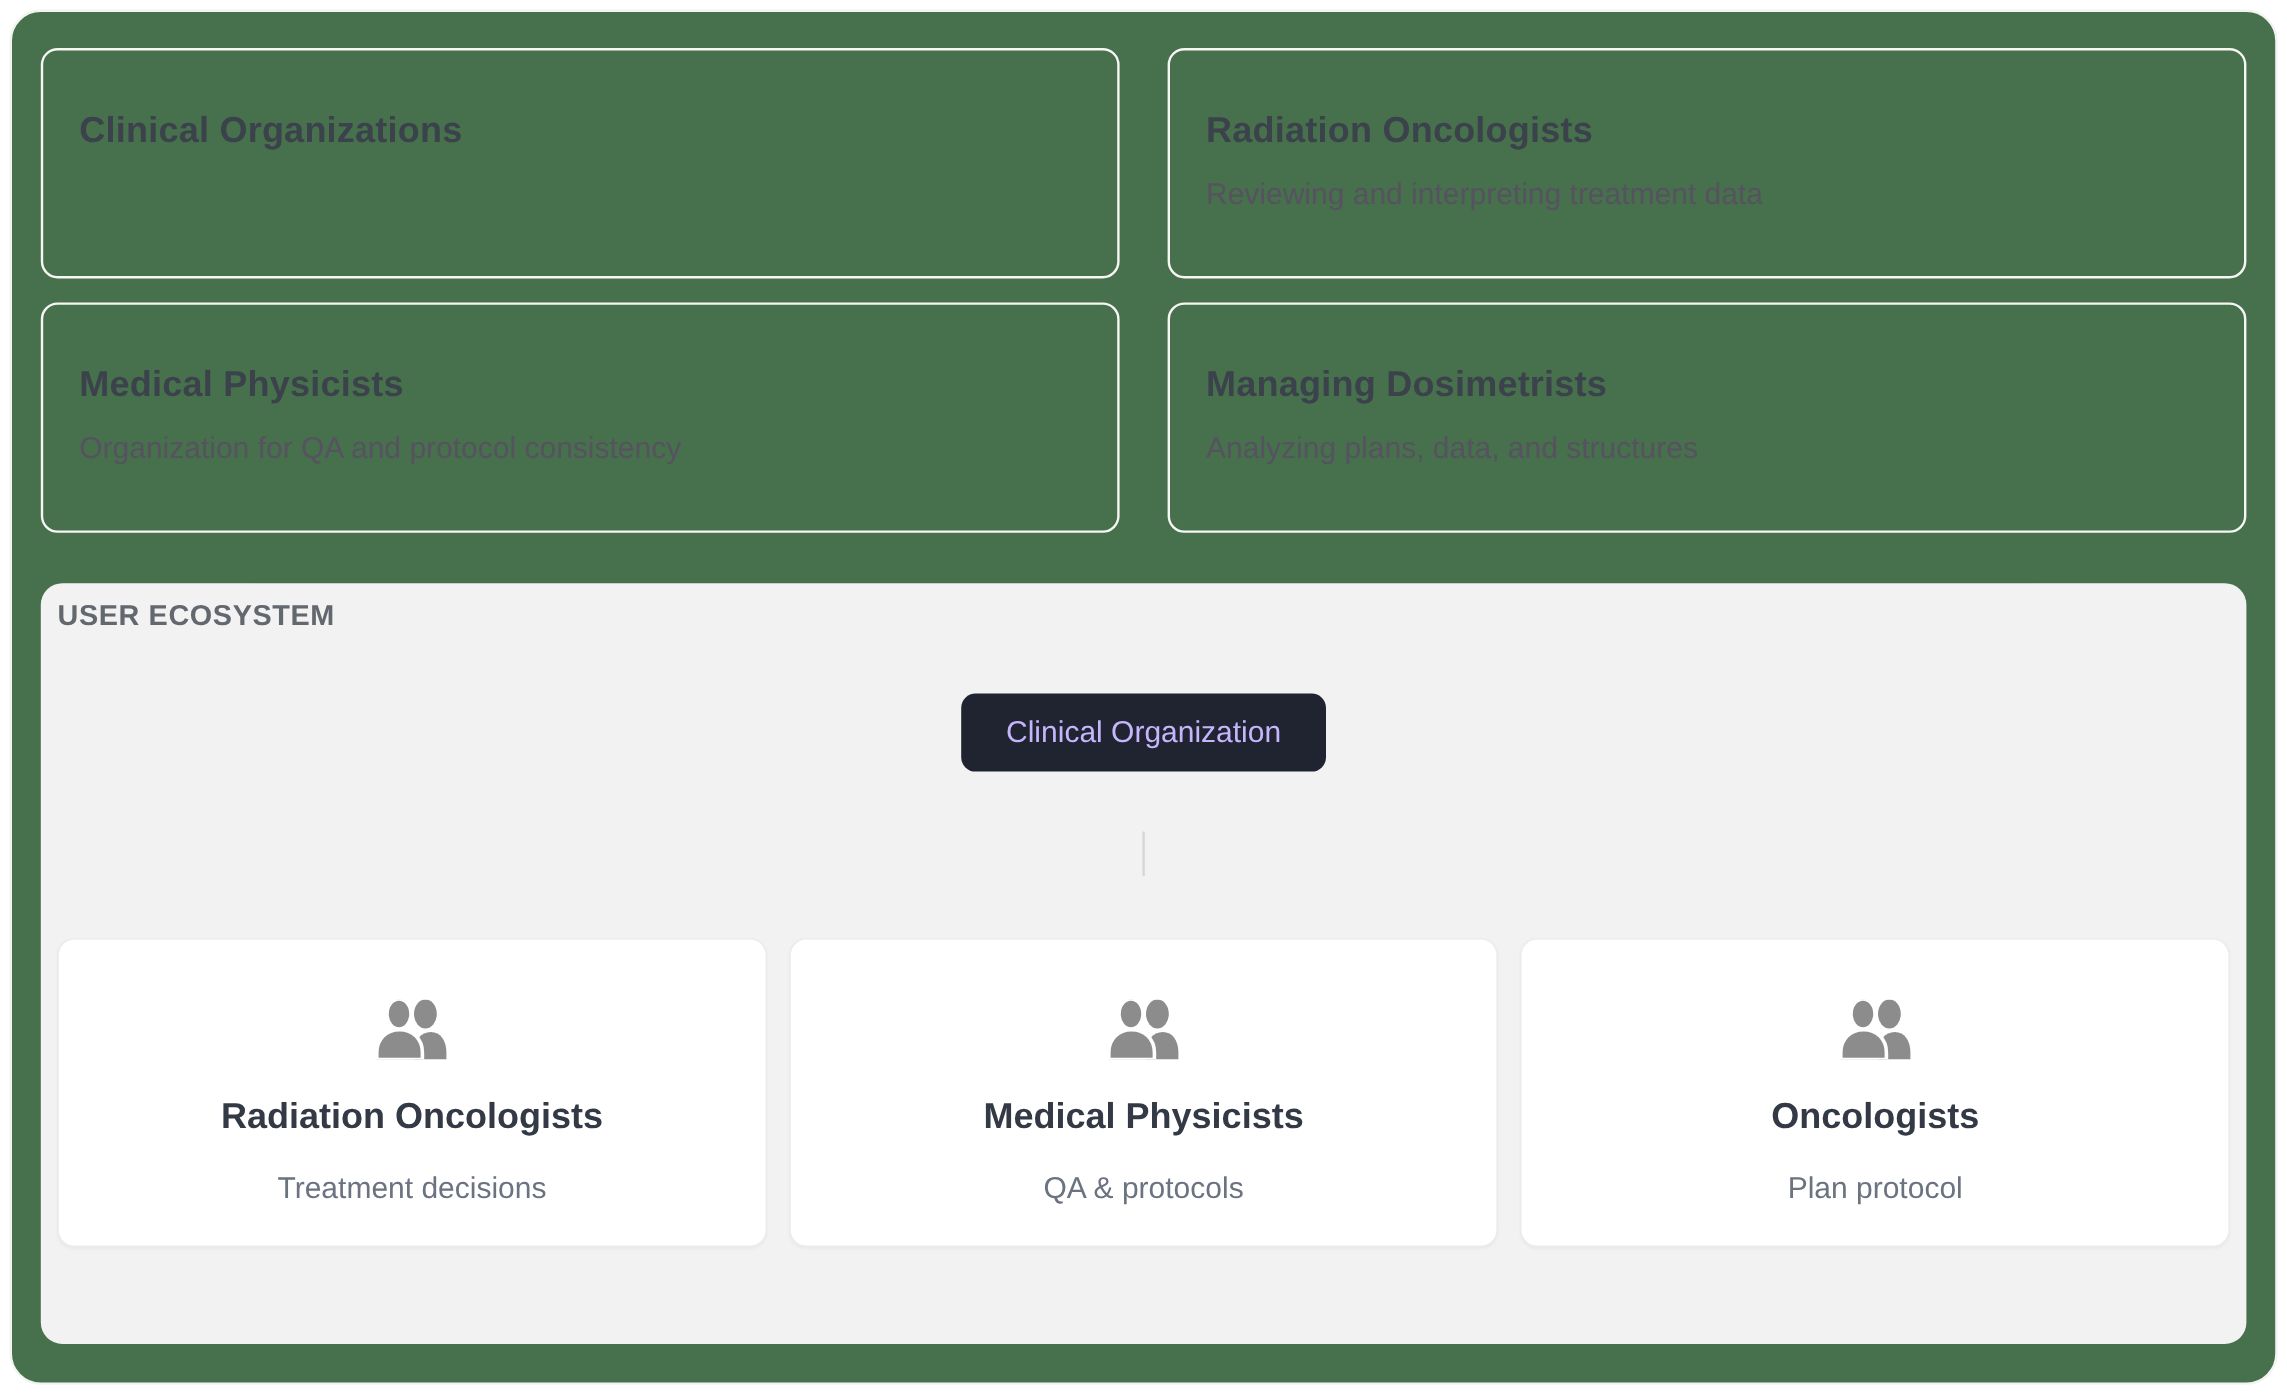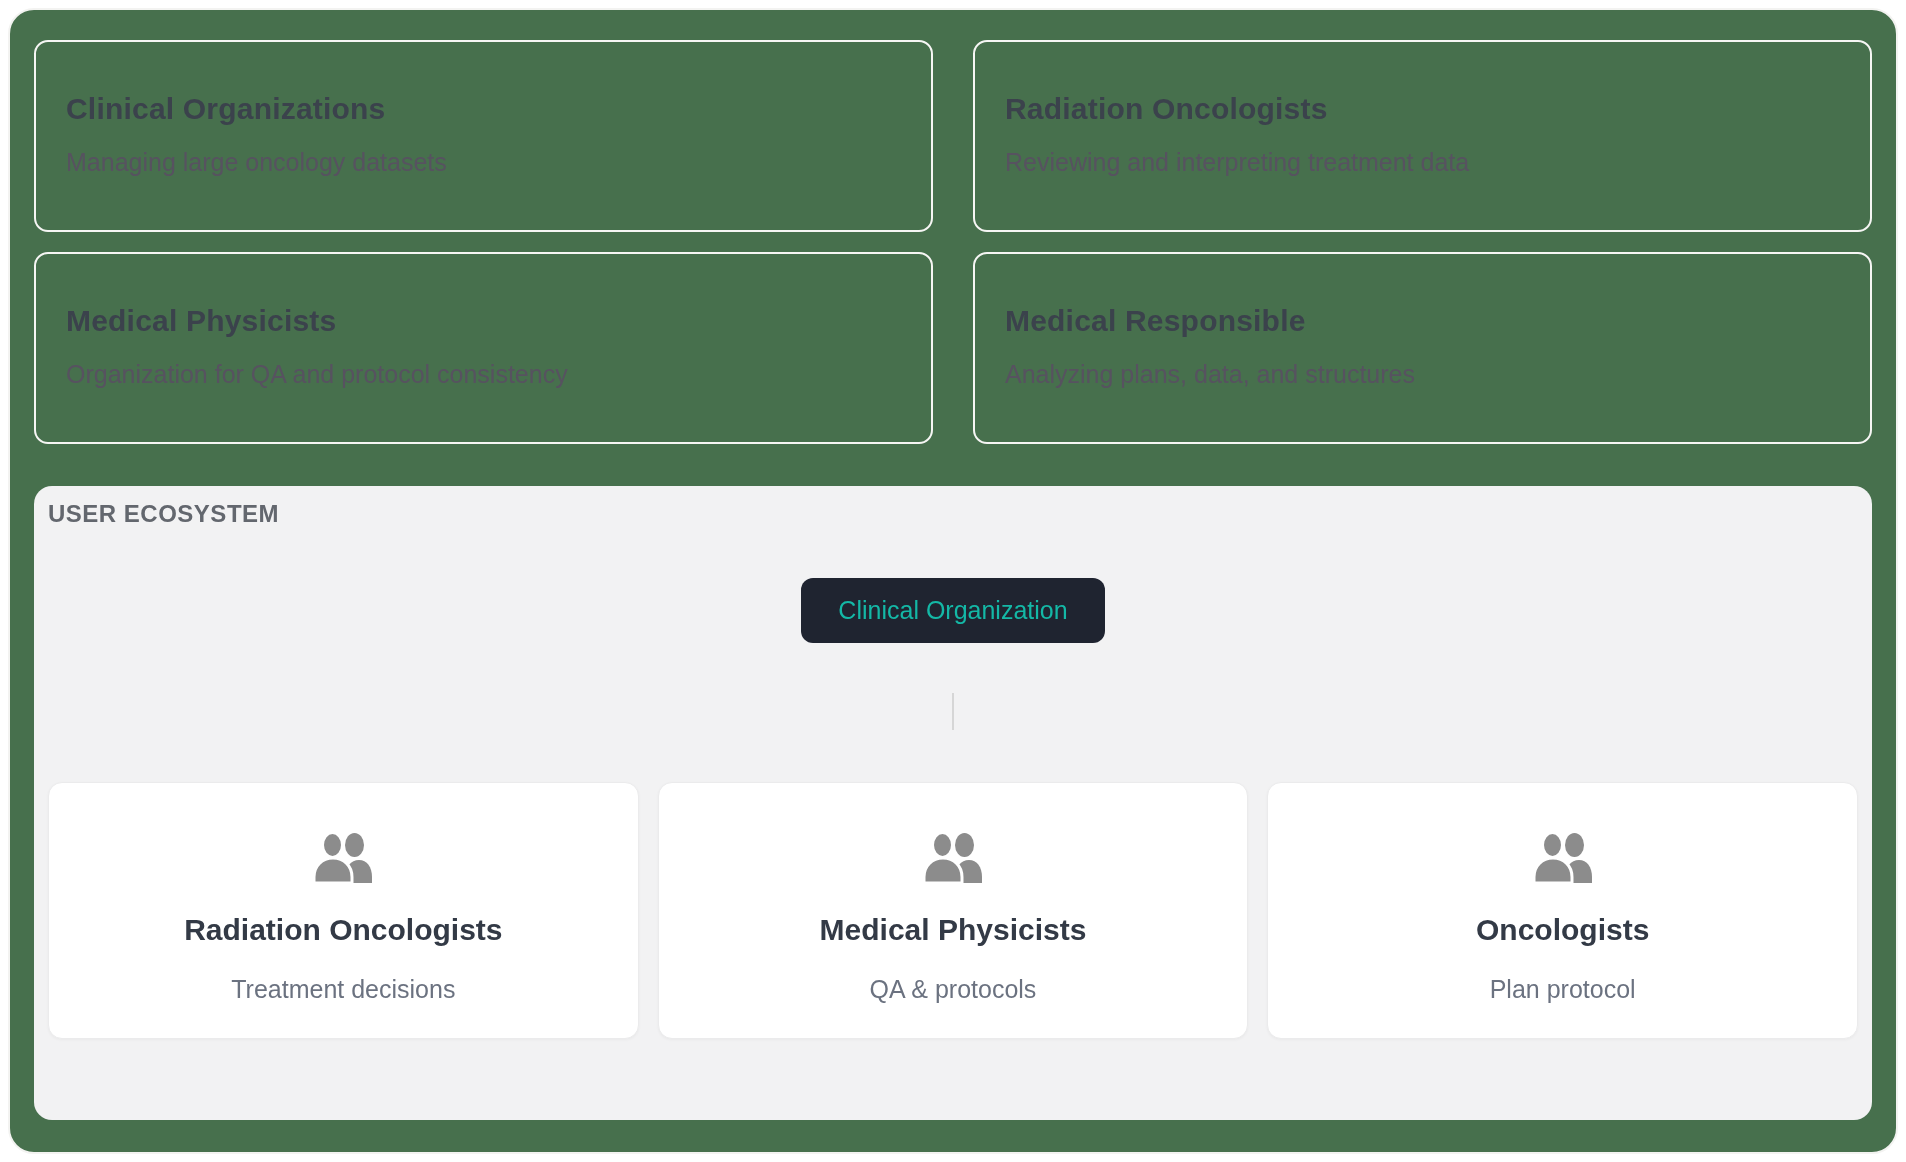--- a/index.html
+++ b/index.html
@@ -31,21 +31,21 @@
   }
   .panel{
     flex:1;background:#f2f2f3;border-radius:18px;
     padding:14px;box-sizing:border-box;overflow:hidden;
   }
   .panel-header{
     font-size:24px;font-weight:700;color:#63676e;letter-spacing:.5px;
   }
   .root-row{text-align:center;margin-top:50px;}
   .root-badge{
-    display:inline-block;background:#1f2430;color:#14b8a6;
+    display:inline-block;background:#1f2430;color:#c4b5fd;
     font-size:25px;line-height:1.25;padding:17px 37px;border-radius:12px;
     cursor:default;
   }
   .connector{
     width:2px;height:37px;background:#d6d6d6;margin:50px auto 0;
   }
   .roles-grid{
     display:grid;grid-template-columns:1fr 1fr 1fr;gap:19px;margin-top:52px;
   }
   .wcard{
@@ -62,32 +62,31 @@
   }
 </style>
 </head>
 <body>
 
 <div class="canvas">
 
   <div class="overview-grid">
     <div class="gcard">
       <h3 class="gcard-title">Clinical Organizations</h3>
-      <p class="gcard-sub">Managing large oncology datasets</p>
     </div>
     <div class="gcard">
       <h3 class="gcard-title">Radiation Oncologists</h3>
       <p class="gcard-sub">Reviewing and interpreting treatment data</p>
     </div>
     <div class="gcard">
       <h3 class="gcard-title">Medical Physicists</h3>
       <p class="gcard-sub">Organization for QA and protocol consistency</p>
     </div>
     <div class="gcard">
-      <h3 class="gcard-title">Medical Responsible</h3>
+      <h3 class="gcard-title">Managing Dosimetrists</h3>
       <p class="gcard-sub">Analyzing plans, data, and structures</p>
     </div>
   </div>
 
   <div class="panel">
     <div class="panel-header">USER ECOSYSTEM</div>
 
     <div class="root-row">
       <span class="root-badge">Clinical Organization</span>
     </div>

